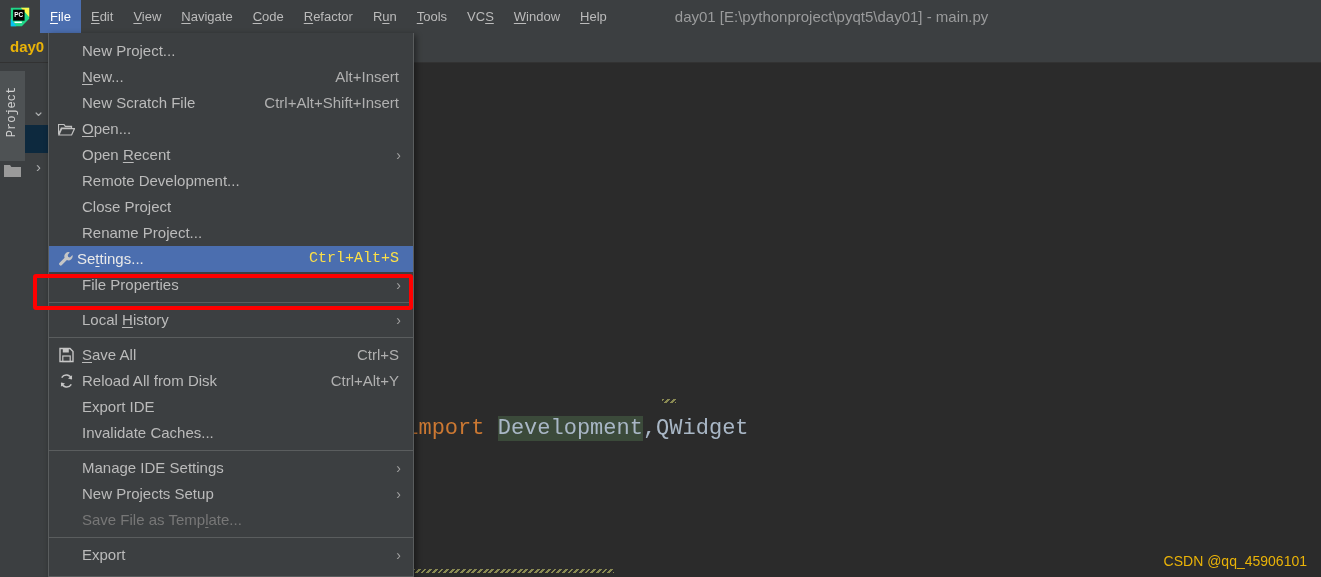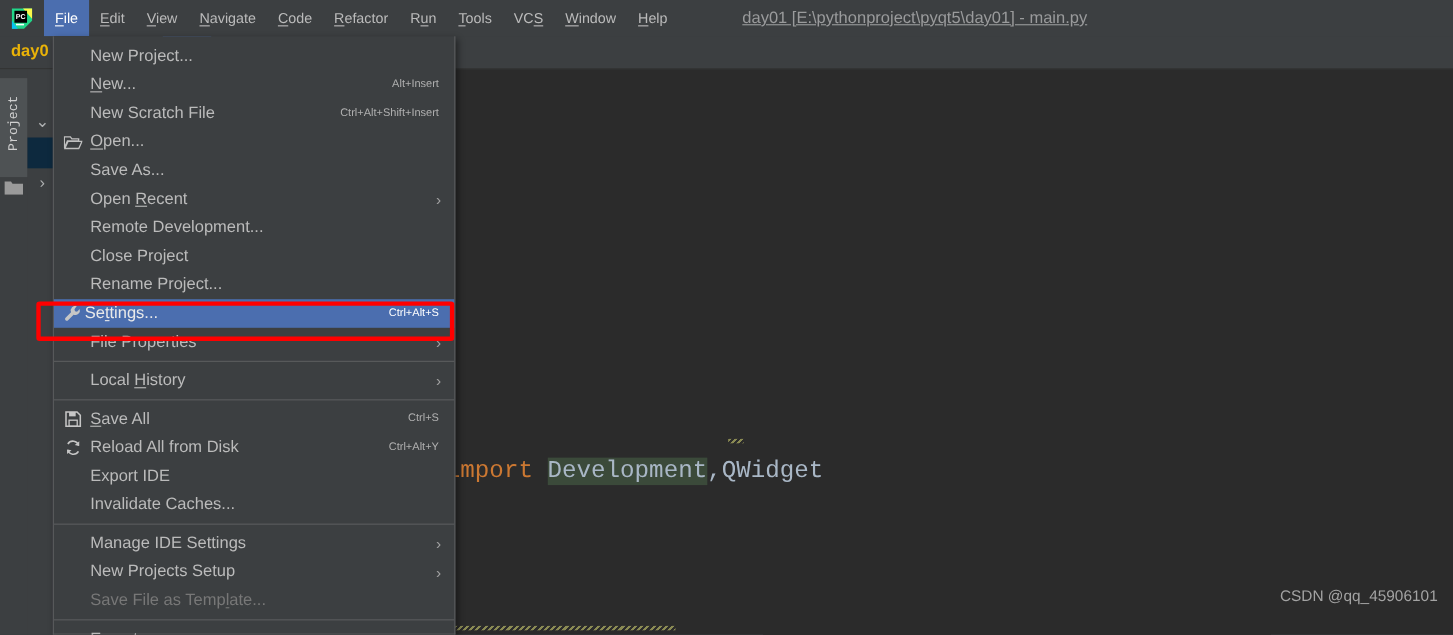--- a/index.html
+++ b/index.html
@@ -25,21 +25,21 @@
   .mb-item {
     height: 33px; line-height: 33px;
     padding: 0 10px;
     color: #bbbbbb; font-size: 13px;
     white-space: nowrap;
   }
   .mb-item.active { background: #4b6eaf; color: #ffffff; }
   .mb-item u { text-decoration: underline; text-underline-offset: 2px; }
   .title-text {
     margin-left: 58px;
-    color: #9a9b9c; font-size: 15px; white-space: nowrap; text-decoration: underline;
+    color: #9a9b9c; font-size: 15px; white-space: nowrap;
   }
 
   
   .tabstrip {
     position: absolute; top: 33px; left: 0; width: 1321px; height: 30px;
     background: #3c3f41; border-bottom: 1px solid #323232;
   }
   .tab-label {
     position: absolute; left: 10px; top: 5px;
     color: #eab308; font-size: 15px; font-weight: bold;
@@ -114,44 +114,44 @@
     position: relative; height: 26px; line-height: 26px;
     color: #bbbbbb; font-size: 15px;
     padding-left: 33px; padding-right: 12px;
     white-space: nowrap;
   }
   .mi.disabled { color: #777777; }
   .mi.selected { background: #4b6eaf; color: #e9e9e9; padding-left: 28px; }
   .mi u { text-decoration: underline; text-underline-offset: 2px; }
   .mi .accel {
     position: absolute; right: 14px; top: 0; line-height: 26px;
-    color: #b0b0b0; font-size: 10px;
-  }
-  .mi.selected .accel { color: #ffffff; }
+    color: #b0b0b0; font-size: 15px;
+  }
+  .mi.selected .accel { color: #fde047; font-family: Liberation Mono, monospace; }
   .mi .arrow {
     position: absolute; right: 12px; top: 0; line-height: 26px;
     color: #a0a0a0; font-size: 14px;
   }
   .mi .micon {
     position: absolute; left: 9px; top: 5px; width: 17px; height: 16px;
   }
   .sep { height: 1px; background: #5a5d5e; margin: 4px 0; }
   .pad-top { height: 5px; }
 
   
   .redbox {
     position: absolute; left: 33px; top: 274px; width: 380px; height: 36px;
     border: 4px solid #ff0000; border-radius: 3px;
     z-index: 30; pointer-events: none;
   }
 
   
   .watermark {
-    position: absolute; right: 14px; bottom: 28px;
-    color: #a3a3a3; font-size: 14px; z-index: 25;
+    position: absolute; right: 14px; bottom: 8px;
+    color: #eab308; font-size: 14px; z-index: 25;
   }
 </style>
 </head>
 <body>
 
 <div id="root">
 
   <div class="menubar">
     <div class="logo-wrap">
       <svg class="logo" viewBox="0 0 24 24">
@@ -256,23 +256,20 @@
       <span class="accel">Ctrl+Alt+Shift+Insert</span>
     </div>
 
     <div class="mi">
       <svg class="micon" viewBox="0 0 17 14">
         <path d="M0.5 2.5 L6 2.5 L7.3 4.3 L13.5 4.3 L13.5 6 L3.3 6 L0.5 12.5 Z M3.8 6.6 L16.5 6.6 L13.6 13 L0.9 13 Z" fill="none" stroke="#c0c0c0" stroke-width="1.2"></path>
       </svg>
       <span><u>O</u>pen...</span>
     </div>
 
-    <div class="mi">
-      <span>Save As...</span>
-    </div>
 
     <div class="mi">
       <span>Open <u>R</u>ecent</span>
       <span class="arrow">›</span>
     </div>
 
     <div class="mi">
       <span>Remote Development...</span>
     </div>
 

